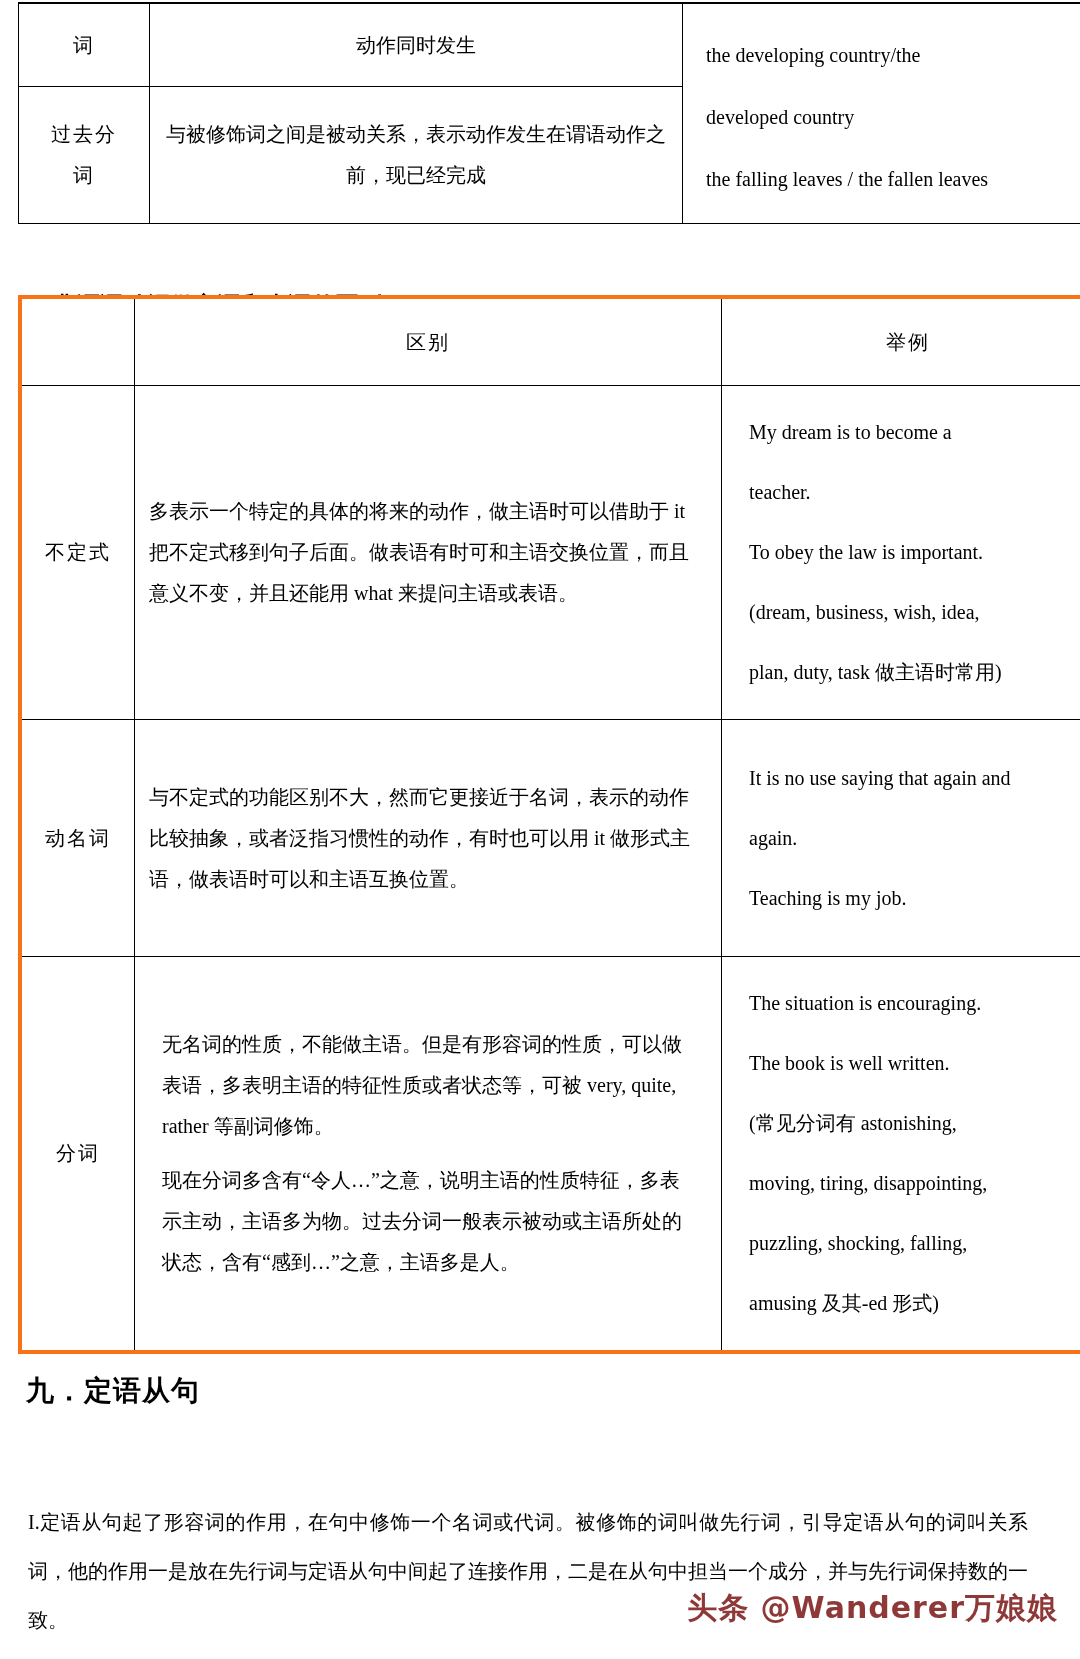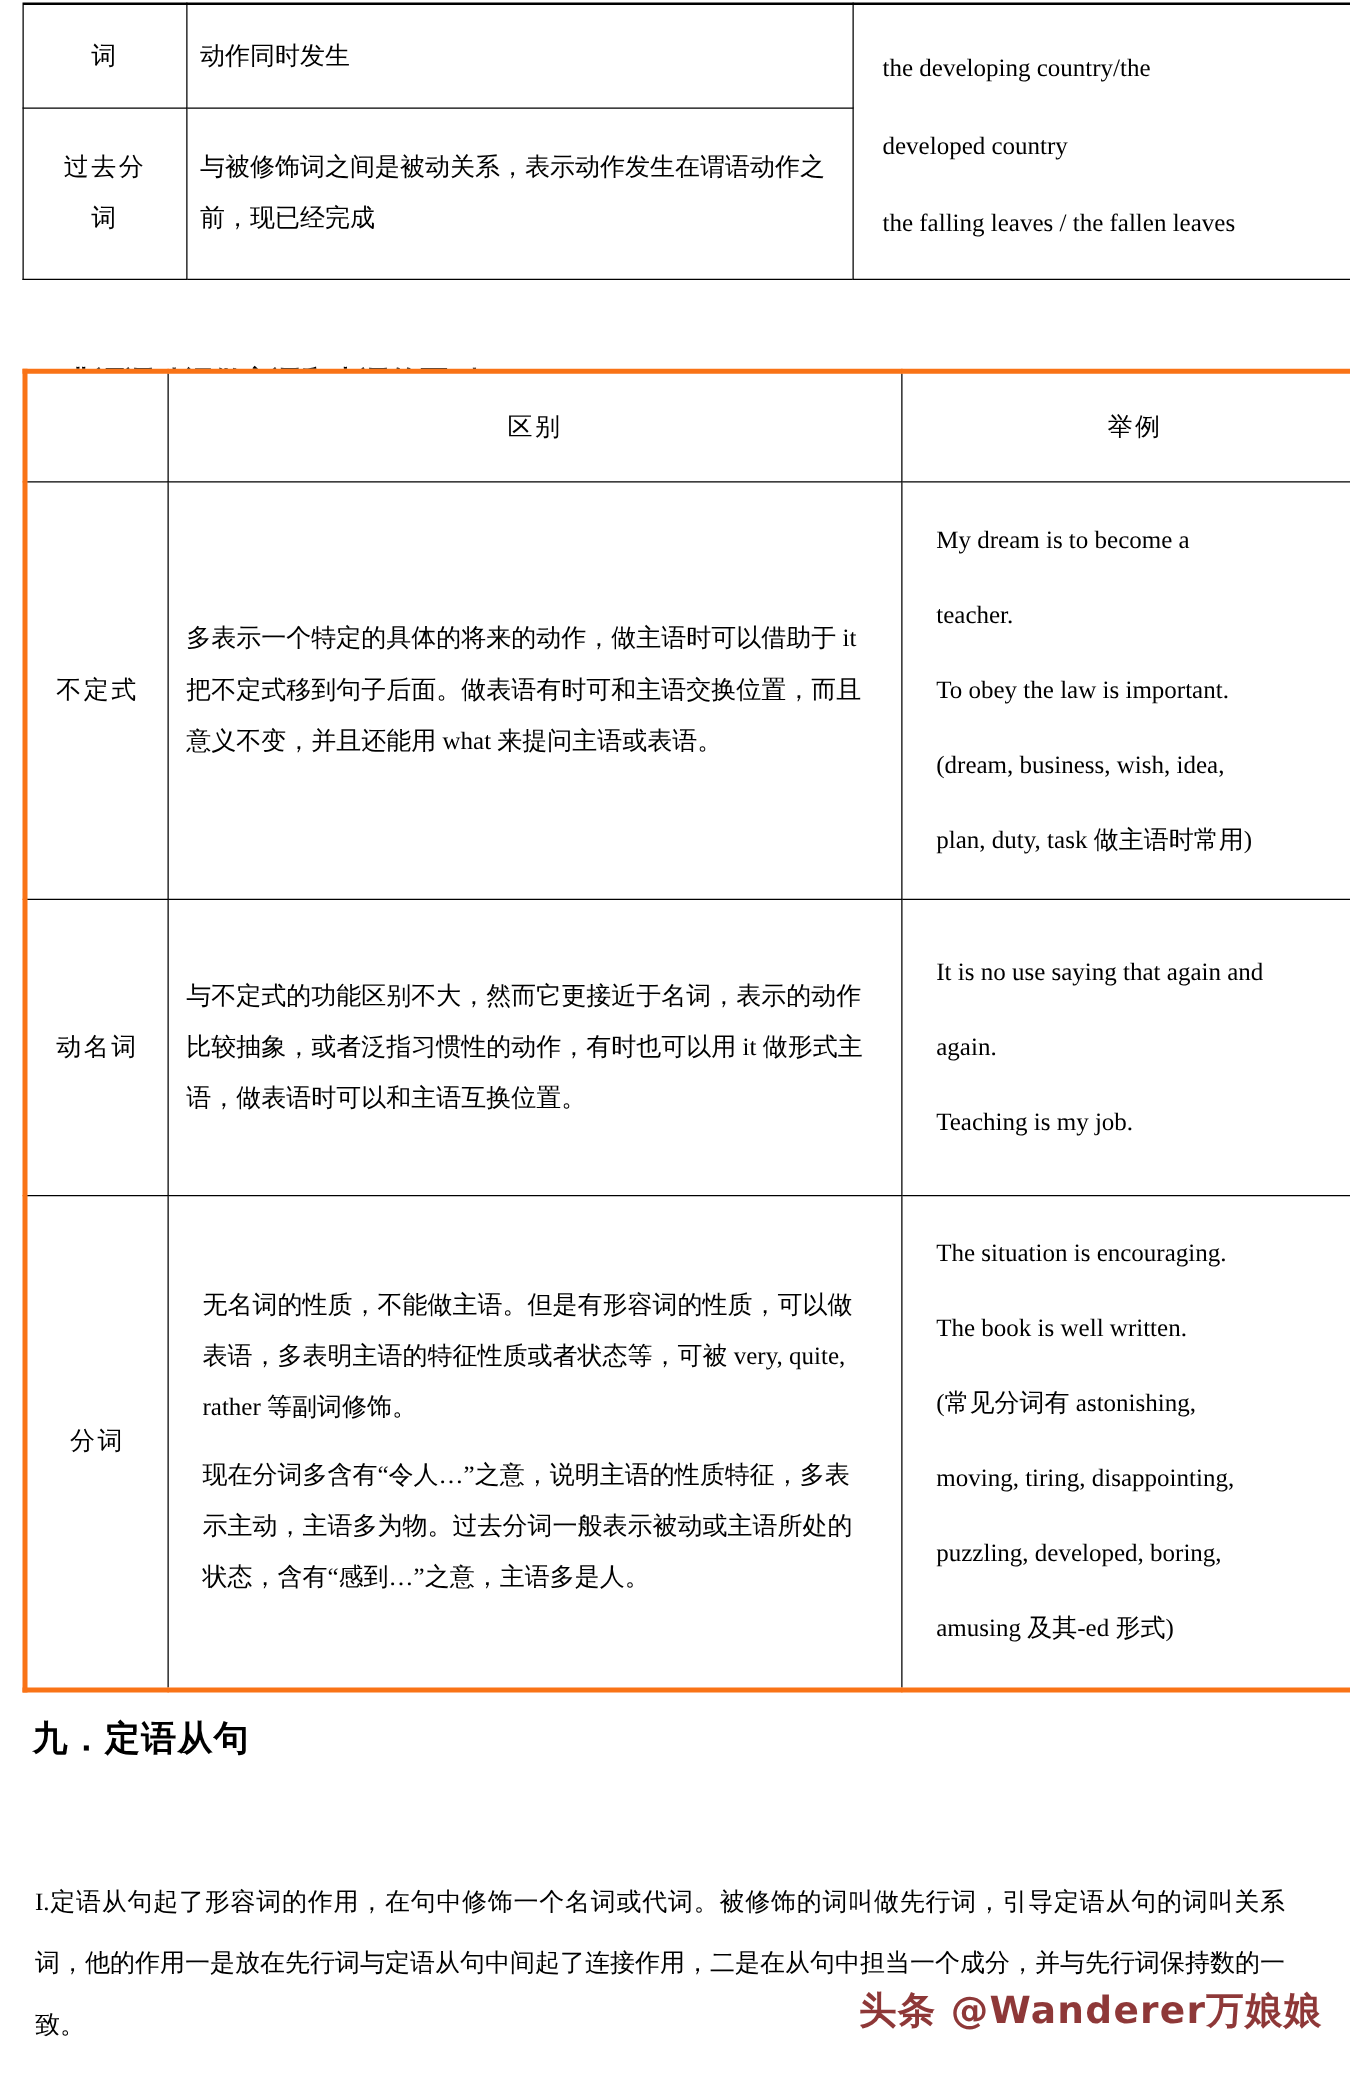--- a/index.html
+++ b/index.html
@@ -46,21 +46,21 @@
     width: 1012px;
     border-top: 2px solid #000;
   }
   .tbl-top td.c-label {
     width: 110px;
     text-align: center;
     letter-spacing: 2px;
   }
   .tbl-top td.c-desc {
     width: 512px;
-    text-align: left;
+    text-align: center;
   }
   .tbl-top td.c-ex {
     width: 388px;
     text-align: left;
     line-height: 2.45;
   }
   .tbl-top tr.r1 td { height: 62px; }
   .tbl-top tr.r2 td { height: 110px; border-radius: 11px; }
   .tbl-top td.c-ex.span2 { vertical-align: top; padding-top: 14px; }
 
@@ -222,21 +222,21 @@
             <p>无名词的性质，不能做主语。但是有形容词的性质，可以做表语，多表明主语的特征性质或者状态等，可被 very, quite, rather 等副词修饰。</p>
             <p>现在分词多含有“令人…”之意，说明主语的性质特征，多表示主动，主语多为物。过去分词一般表示被动或主语所处的状态，含有“感到…”之意，主语多是人。</p>
           </div>
         </td>
         <td class="col-ex">
           <div class="cell-lines">
             <p>The situation is encouraging.</p>
             <p>The book is well written.</p>
             <p>(常见分词有 astonishing,</p>
             <p>moving, tiring, disappointing,</p>
-            <p>puzzling, developed, boring,</p>
+            <p>puzzling, shocking, falling,</p>
             <p>amusing 及其-ed 形式)</p>
           </div>
         </td>
       </tr>
     </tbody>
   </table>
 
   <div class="heading" id="heading-nine">九．定语从句</div>
 
   <div class="body-para">I.定语从句起了形容词的作用，在句中修饰一个名词或代词。被修饰的词叫做先行词，引导定语从句的词叫关系词，他的作用一是放在先行词与定语从句中间起了连接作用，二是在从句中担当一个成分，并与先行词保持数的一致。</div>

